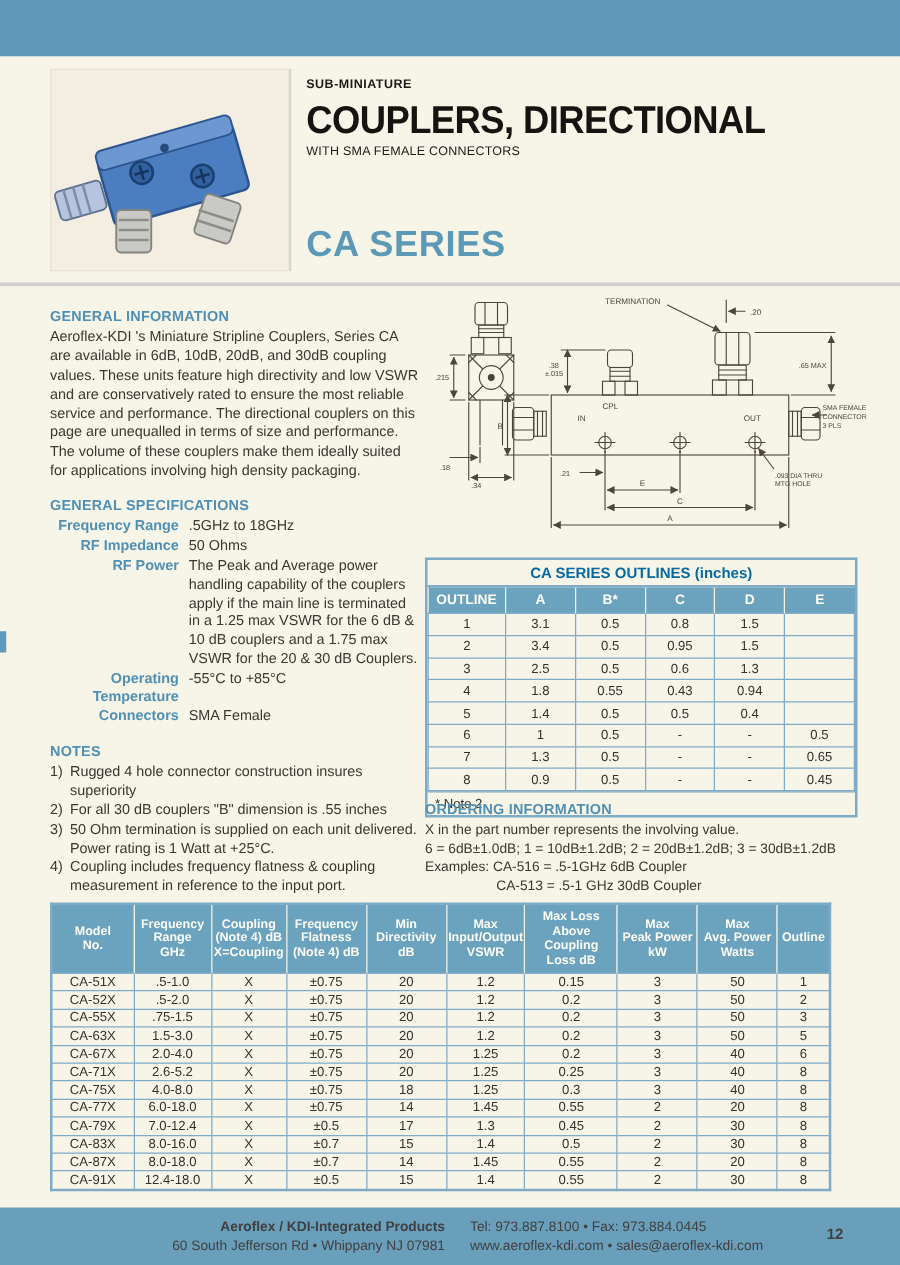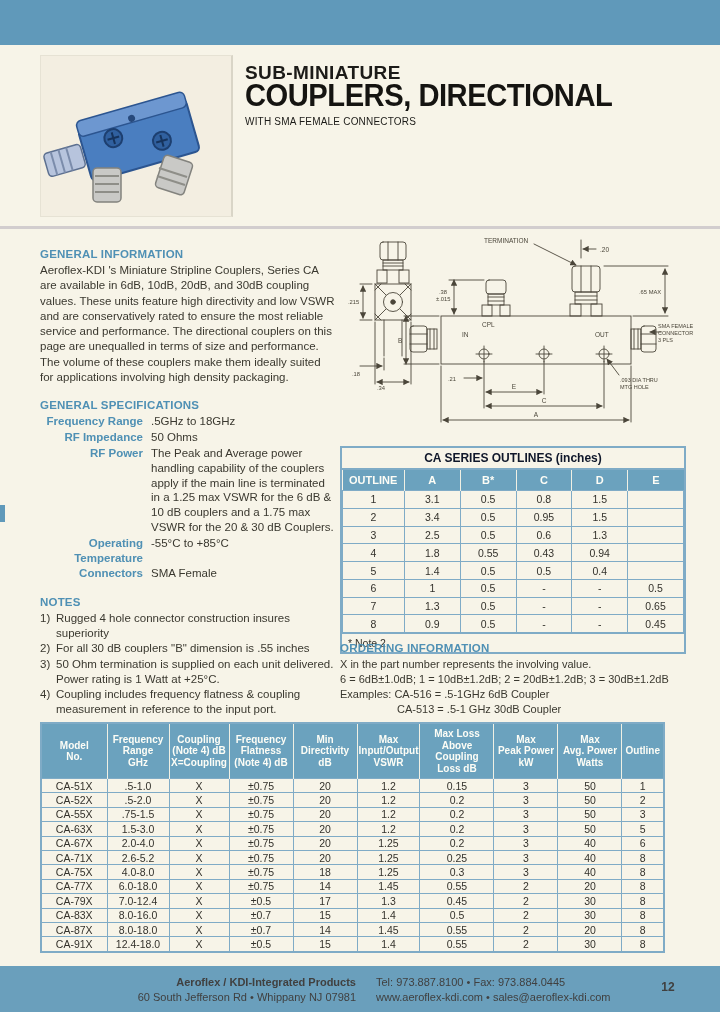--- a/index.html
+++ b/index.html
@@ -4,21 +4,21 @@
 <style>
   html,body{margin:0;padding:0;}
   .page{position:relative;width:720px;height:1012px;background:#f7f4e8;overflow:hidden;
         font-family:"Liberation Sans",sans-serif;color:#35332e;}
   .topband{position:absolute;left:0;top:0;width:720px;height:45px;background:#6099ba;}
   .edgetab{position:absolute;left:0;top:505px;width:5px;height:17px;background:#6099ba;}
 
   
   .photobox{position:absolute;left:40px;top:55px;width:190px;height:160px;background:#f3eee1;
             border:1px solid #e6e2d4;border-right:2px solid #d9d5c7;}
-  .kicker{position:absolute;left:245px;top:62px;font-size:19px;font-weight:700;letter-spacing:.4px;color:#1c1b18;}
+  .kicker{position:absolute;left:245px;top:62px;font-size:10px;font-weight:700;letter-spacing:.4px;color:#1c1b18;}
   .title{position:absolute;left:245px;top:78px;font-size:31px;font-weight:700;letter-spacing:-.5px;
          color:#151411;transform:scaleX(.94);transform-origin:left;white-space:nowrap;}
   .subtitle{position:absolute;left:245px;top:116px;font-size:10px;color:#1c1b18;letter-spacing:.2px;}
   .series{position:absolute;left:245px;top:180px;font-size:29px;font-weight:700;color:#5b99b7;letter-spacing:.5px;}
   .grayrule{position:absolute;left:0;top:226px;width:720px;height:3px;background:#d2cdce;}
 
   
   .leftcol{position:absolute;left:40px;top:248px;width:296px;}
   h3.sec{font-size:11.5px;font-weight:700;color:#4f90b4;margin:0 0 3px 0;letter-spacing:.2px;}
   .bodytext{font-size:11.5px;line-height:15.3px;color:#3a382f;}
@@ -32,21 +32,21 @@
   table.notes td{vertical-align:top;font-size:11.5px;line-height:14.6px;padding:0 0 1px 0;color:#3a382f;}
   table.notes td:first-child{width:16px;}
 
   
   .drawing{position:absolute;left:336px;top:228px;width:352px;height:212px;}
   .drawing svg{overflow:visible;}
   .drawing text{font-family:"Liberation Sans",sans-serif;fill:#4b463a;}
 
   
   .outwrap{position:absolute;left:340px;top:446px;width:342px;border:2px solid #7fabc6;background:#f7f4e8;}
-  .outtitle{font-size:12px;font-weight:700;text-align:center;color:#0f172a;padding:3px 0;border-bottom:2px solid #7fabc6;}
+  .outtitle{font-size:12px;font-weight:700;text-align:center;color:#0369a1;padding:3px 0;border-bottom:2px solid #7fabc6;}
   table.outl{border-collapse:collapse;width:100%;}
   table.outl th{background:#6ba2be;color:#fdfdf6;font-size:11px;font-weight:700;padding:4px 0;border-left:1px solid #f0f0e4;}
   table.outl th:first-child{border-left:none;}
   table.outl td{font-size:10.5px;text-align:center;padding:2.4px 0;border:1px solid #7fabc6;color:#33312b;}
   table.outl col.c0{width:62px;} table.outl col.cx{width:56px;}
   .outnote{font-size:10.5px;padding:3px 0 3px 6px;border-top:1px solid #7fabc6;color:#33312b;}
 
   
   .ordering{position:absolute;left:340px;top:642px;width:344px;}
   .ordering .ln{font-size:11px;line-height:15px;color:#3a382f;}
@@ -104,20 +104,21 @@
         <rect x="118" y="102" width="30" height="34" rx="4" fill="#c9c9c6" stroke="#83837e" stroke-width="1.5" transform="rotate(18 133 119)"></rect>
         <line x1="118" y1="112" x2="146" y2="121" stroke="#8e8e88" stroke-width="2"></line>
         <line x1="116" y1="120" x2="144" y2="129" stroke="#8e8e88" stroke-width="2"></line>
       </g>
     </svg>
   </div>
 
   <div class="kicker">SUB-MINIATURE</div>
   <div class="title">COUPLERS, DIRECTIONAL</div>
   <div class="subtitle">WITH SMA FEMALE CONNECTORS</div>
+  <div class="series">CA SERIES</div>
   <div class="grayrule"></div>
 
   <div class="leftcol">
     <h3 class="sec">GENERAL INFORMATION</h3>
     <div class="bodytext">Aeroflex-KDI 's Miniature Stripline Couplers, Series CA are available in 6dB, 10dB, 20dB, and 30dB coupling values. These units feature high directivity and low VSWR and are conservatively rated to ensure the most reliable service and performance. The directional couplers on this page are unequalled in terms of size and performance. The volume of these couplers make them ideally suited for applications involving high density packaging.</div>
 
     <div class="specwrap">
       <h3 class="sec">GENERAL SPECIFICATIONS</h3>
       <table class="kv">
         <tbody>

